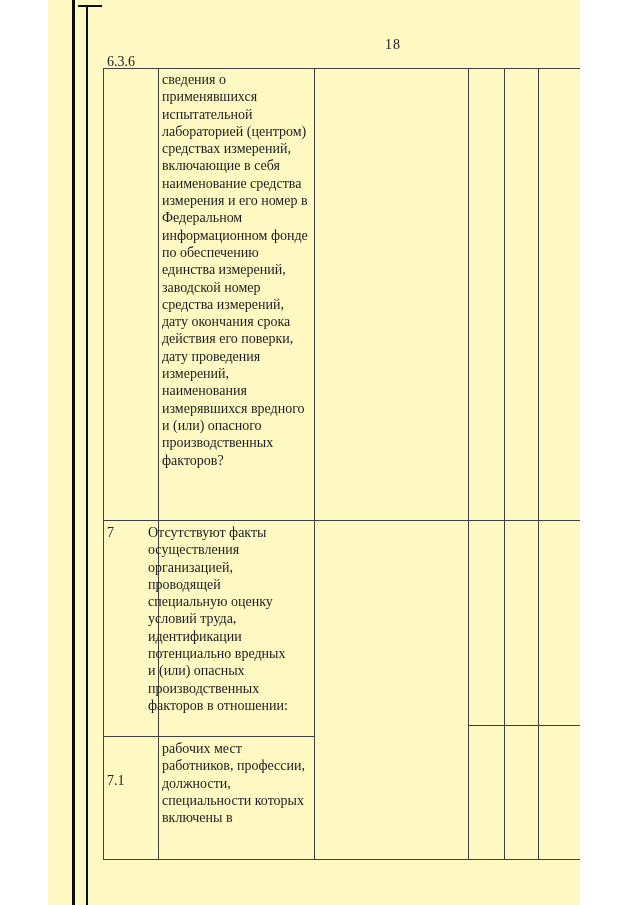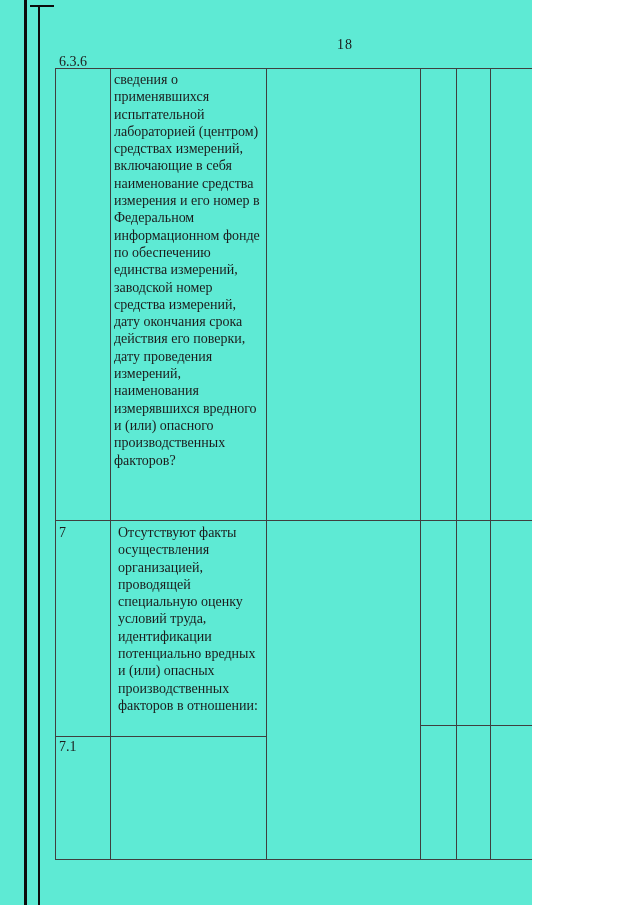--- a/index.html
+++ b/index.html
@@ -1,24 +1,25 @@
 <!DOCTYPE html>
 <html><head>
 <meta charset="utf-8">
 <style>
   * { margin: 0; padding: 0; box-sizing: border-box; }
   html, body { background: #ffffff; }
   .page {
     position: relative;
     width: 532px;
     height: 905px;
-    background: #5eead4;
+    background: #fef9c3;
     font-family: "Liberation Serif", serif;
     color: #1b1b1b;
     overflow: hidden;
+    margin-left: 48px;
   }
   
   .scan-edge { position: absolute; background: #0c0c0c; }
   .edge-a { left: 24px; top: 0; width: 3px; height: 905px; }
   .edge-b { left: 38px; top: 5px; width: 2px; height: 900px; }
   .edge-tick { left: 30px; top: 5px; width: 24px; height: 2px; }
 
   .page-number {
     position: absolute;
     top: 37px;
@@ -50,23 +51,23 @@
   
   .cell {
     position: absolute;
     font-size: 14px;
     line-height: 17.3px;
     color: #1c1c1c;
   }
   .c-r1-num  { left: 59px;  top: 53px;  width: 47px; }
   .c-r1-text { left: 114px; top: 71px;  width: 148px; }
   .c-r2-num  { left: 59px;  top: 524px; width: 47px; }
-  .c-r2-text { left: 118px; top: 524px; width: 148px; }
+  .c-r2-text { left: 100px; top: 524px; width: 148px; }
   .c-r2-ref  { left: 271px; top: 524px; width: 144px; }
-  .c-r3-num  { left: 59px;  top: 738px; width: 47px; font-family: Liberation Serif, serif; }
+  .c-r3-num  { left: 59px;  top: 772px; width: 47px; font-family: Liberation Serif, serif; }
   .c-r3-text { left: 114px; top: 740px; width: 148px; }
 </style>
 </head>
 <body>
 
 <div class="page">
 
   <div class="scan-edge edge-a"></div>
   <div class="scan-edge edge-b"></div>
   <div class="scan-edge edge-tick"></div>
@@ -88,14 +89,15 @@
   <div class="hline h-left"></div>
   <div class="hline h-bottom"></div>
 
   <div class="cell c-r1-num">6.3.6</div>
   <div class="cell c-r1-text">сведения о применявшихся испытательной лабораторией (центром) средствах измерений, включающие в себя наименование средства измерения и его номер в Федеральном информационном фонде по обеспечению единства измерений, заводской номер средства измерений, дату окончания срока действия его поверки, дату проведения измерений, наименования измерявшихся вредного и (или) опасного производственных факторов?</div>
 
   <div class="cell c-r2-num">7</div>
   <div class="cell c-r2-text">Отсутствуют факты осуществления организацией, проводящей специальную оценку условий труда, идентификации потенциально вредных и (или) опасных производственных факторов в отношении:</div>
 
   <div class="cell c-r3-num">7.1</div>
+  <div class="cell c-r3-text">рабочих мест работников, профессии, должности, специальности которых включены в</div>
 
 </div>
 
 </body></html>

